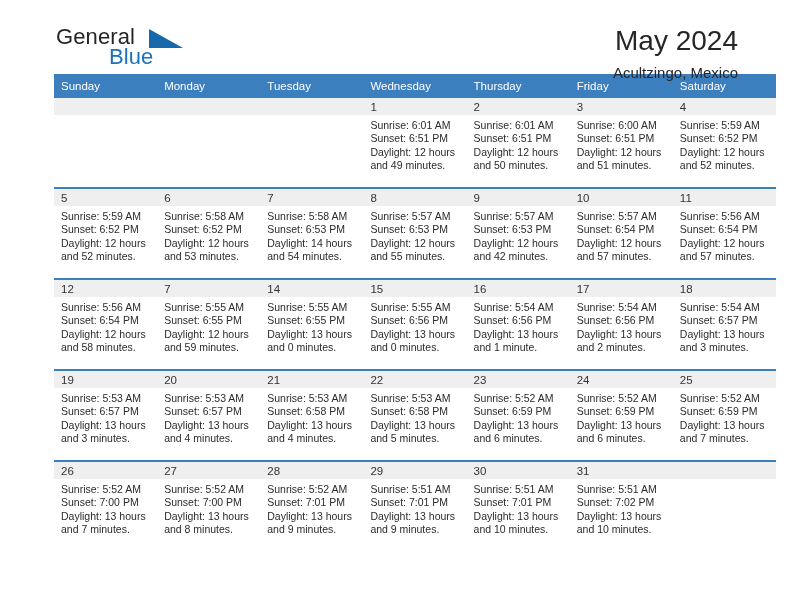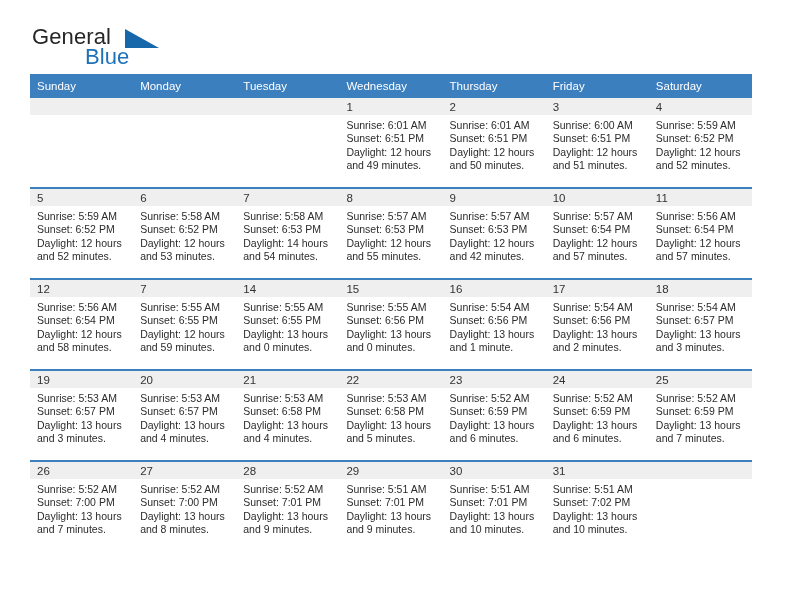--- a/index.html
+++ b/index.html
@@ -12,21 +12,21 @@
     height: 612px;
     font-family: "Liberation Sans", sans-serif;
     color: #1a1a1a;
     overflow: hidden;
   }
   .page {
     position: relative;
     width: 792px;
     height: 496px;
     box-sizing: border-box;
-    padding: 0 30px;
+    padding: 0 54px;
   }
 
   
   .header {
     display: flex;
     align-items: flex-start;
     justify-content: space-between;
     height: 72px;
     padding-top: 26px;
     box-sizing: border-box;
@@ -133,20 +133,24 @@
 </head>
 <body>
 
 <div class="page">
 
   <div class="header">
     <div class="brand">
       <span class="brand-general">General</span>
       <span class="brand-triangle"></span>
       <span class="brand-blue">Blue</span>
+    </div>
+    <div class="title-block">
+      <h1 class="cal-title">May 2024</h1>
+      <div class="cal-subtitle">Acultzingo, Mexico</div>
     </div>
   </div>
 
   <table class="calendar">
     <thead>
       <tr id="weekday-row">
           <th>Sunday</th>
           <th>Monday</th>
           <th>Tuesday</th>
           <th>Wednesday</th>

